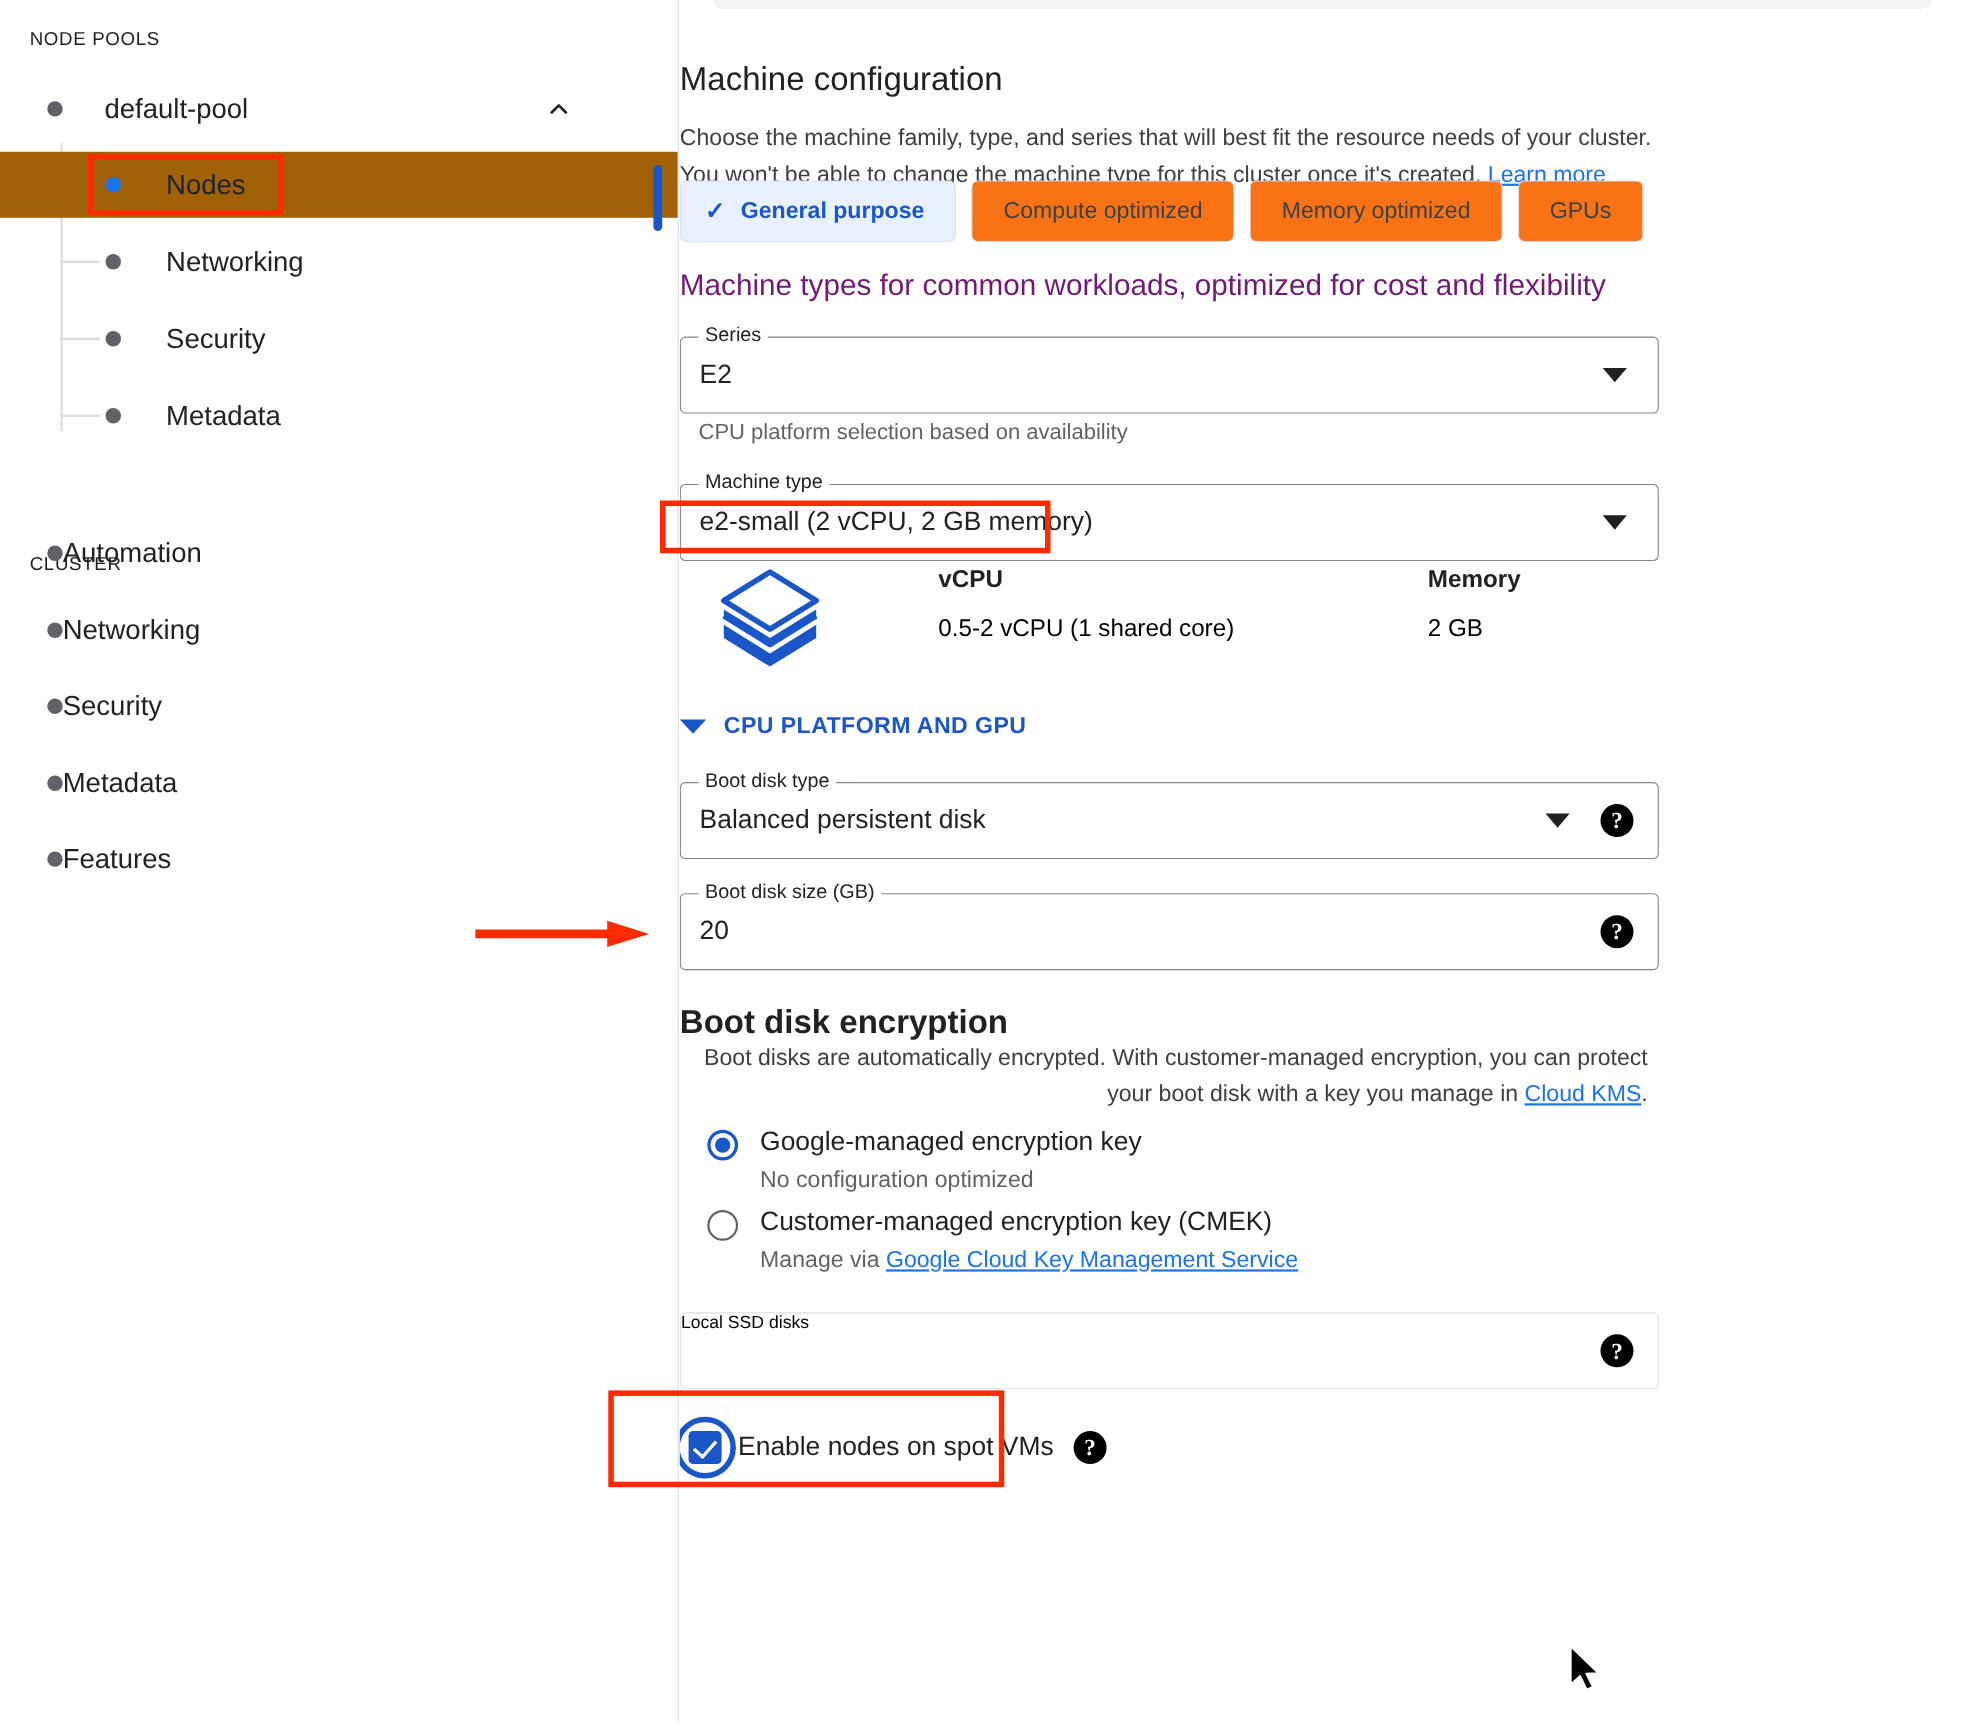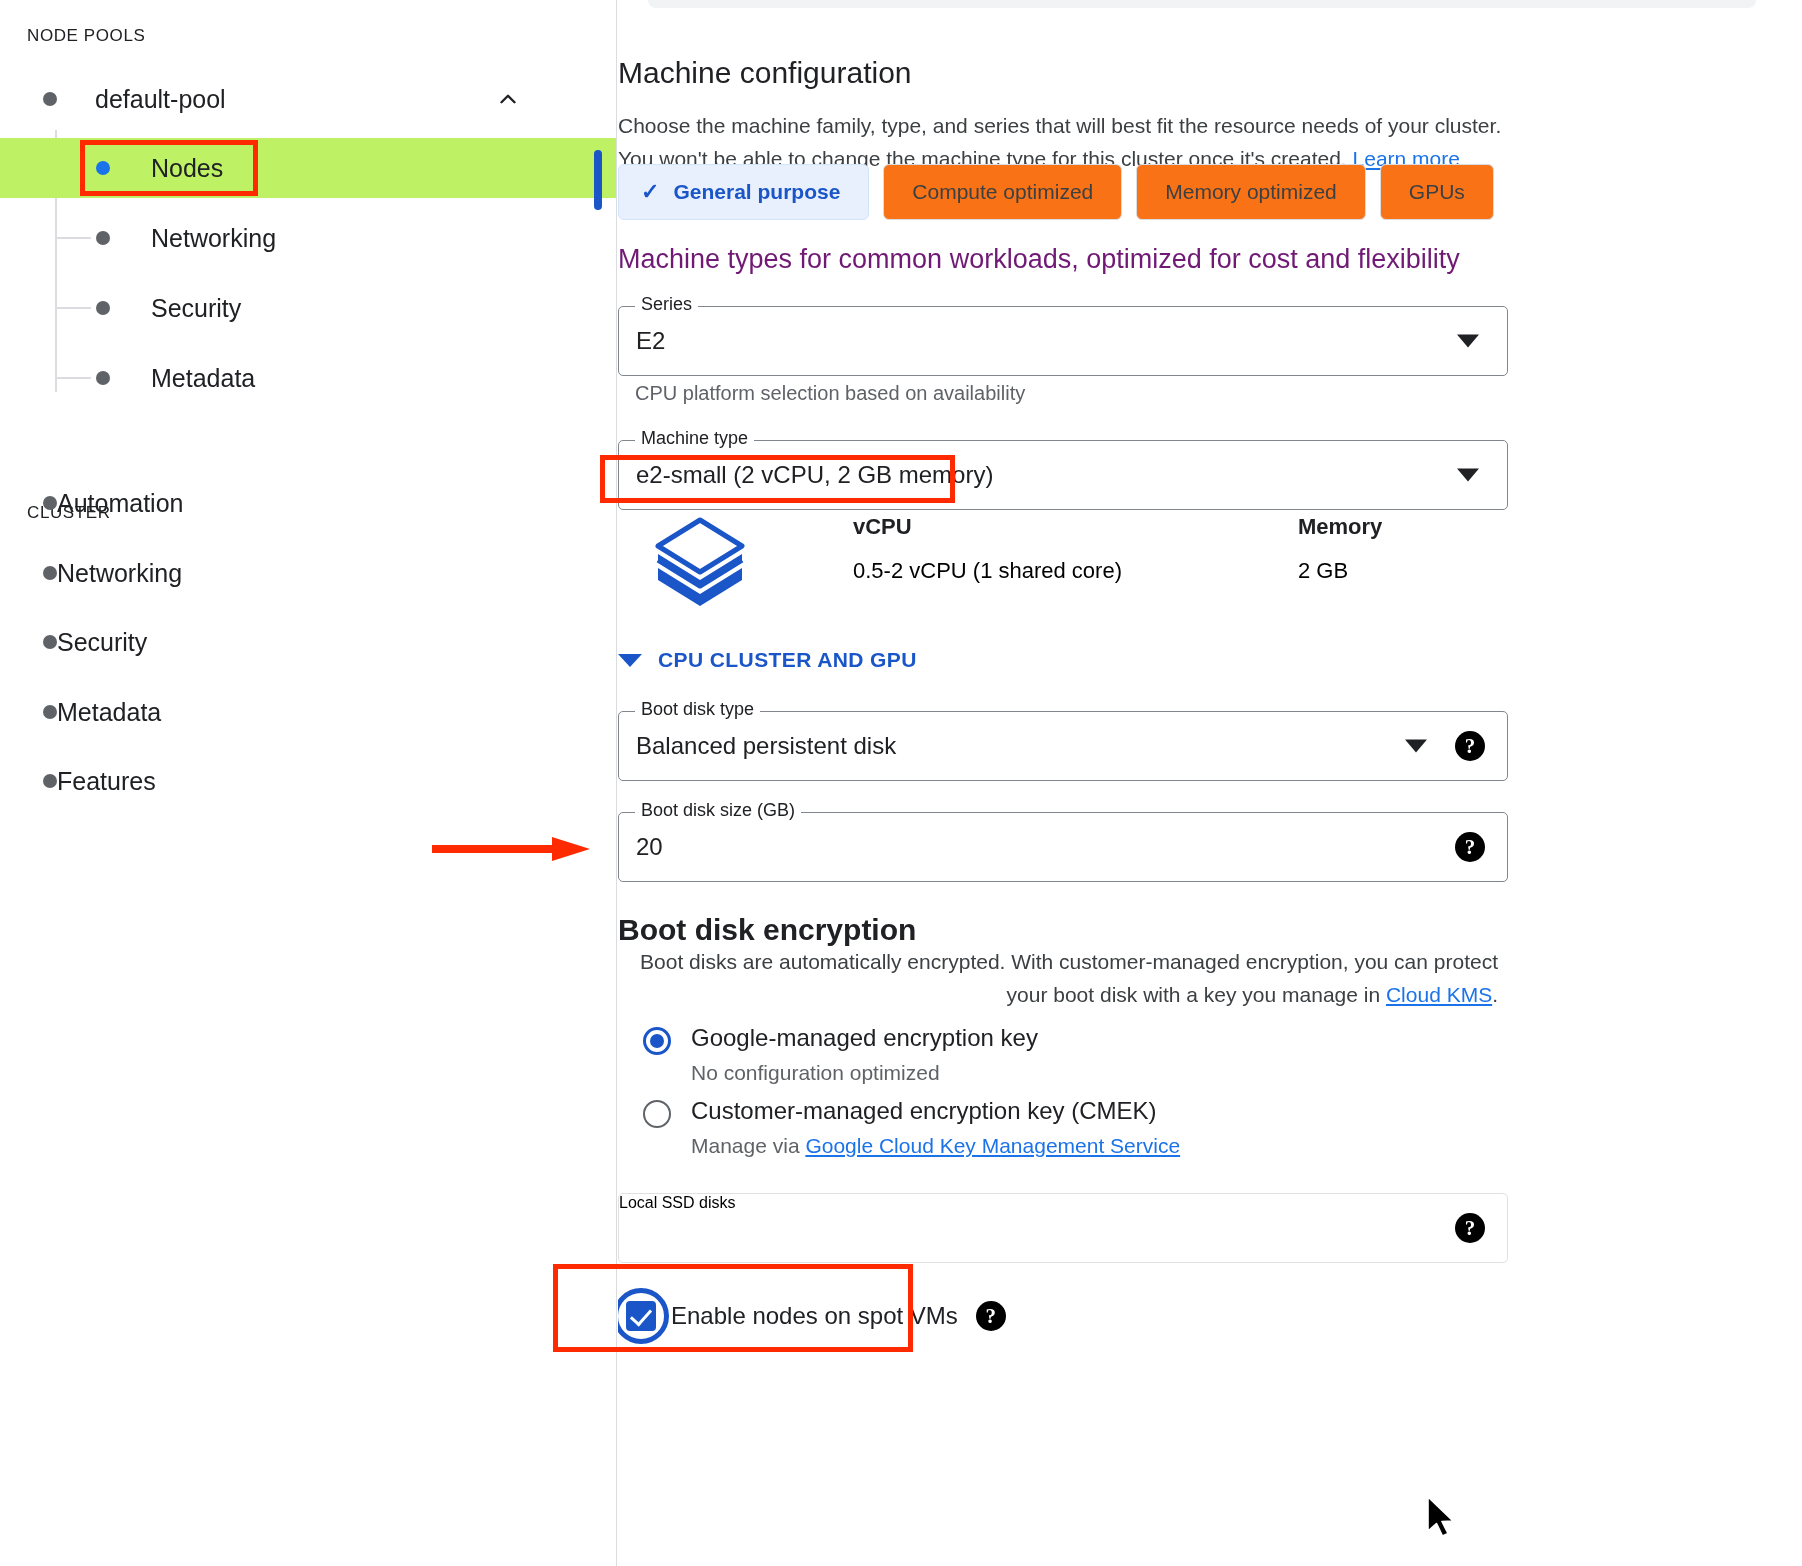--- a/index.html
+++ b/index.html
@@ -39,21 +39,21 @@
   }
   .chevron-up {
     position:absolute; right: 96px; top: 50%; transform: translateY(-50%);
     width: 26px; height: 26px;
   }
 
   .child-row {
     position:absolute; left:0; width:617px; height:60px;
     display:flex; align-items:center;
   }
-  .child-row.selected { background:#bef264; }
+  .child-row.selected { background:#a16207; }
   .child-dot {
     width: 14px; height: 14px; border-radius: 50%; background:#5f6368;
     margin-left: 96px; flex:0 0 auto;
   }
   .child-row.selected .child-dot { background:#1a73e8; }
   .child-label { font-size:25px; color:#202124; margin-left:41px; white-space:nowrap; }
   .sel-bar {
     position:absolute; right:15px; top:12px; width:8px; height:60px;
     background:#1a56c8; border-radius:4px;
   }
@@ -334,21 +334,21 @@
           </svg>
         </span>
         <span class="spec-head" style="left:235px; top:0;">vCPU</span>
         <span class="spec-val" style="left:235px; top:44px;">0.5-2 vCPU (1 shared core)</span>
         <span class="spec-head" style="left:680px; top:0;">Memory</span>
         <span class="spec-val" style="left:680px; top:44px;">2 GB</span>
       </div>
 
       <div id="cpu-gpu-toggle">
         <span class="chev"></span>
-        <span>CPU CLUSTER AND GPU</span>
+        <span>CPU PLATFORM AND GPU</span>
       </div>
 
       <div class="field" style="top:711px;">
         <span class="legend">Boot disk type</span>
         <span class="value">Balanced persistent disk</span>
         <span class="caret inset"></span>
         <span class="help-icon">?</span>
       </div>
 
       <div class="field" style="top:812px;">

